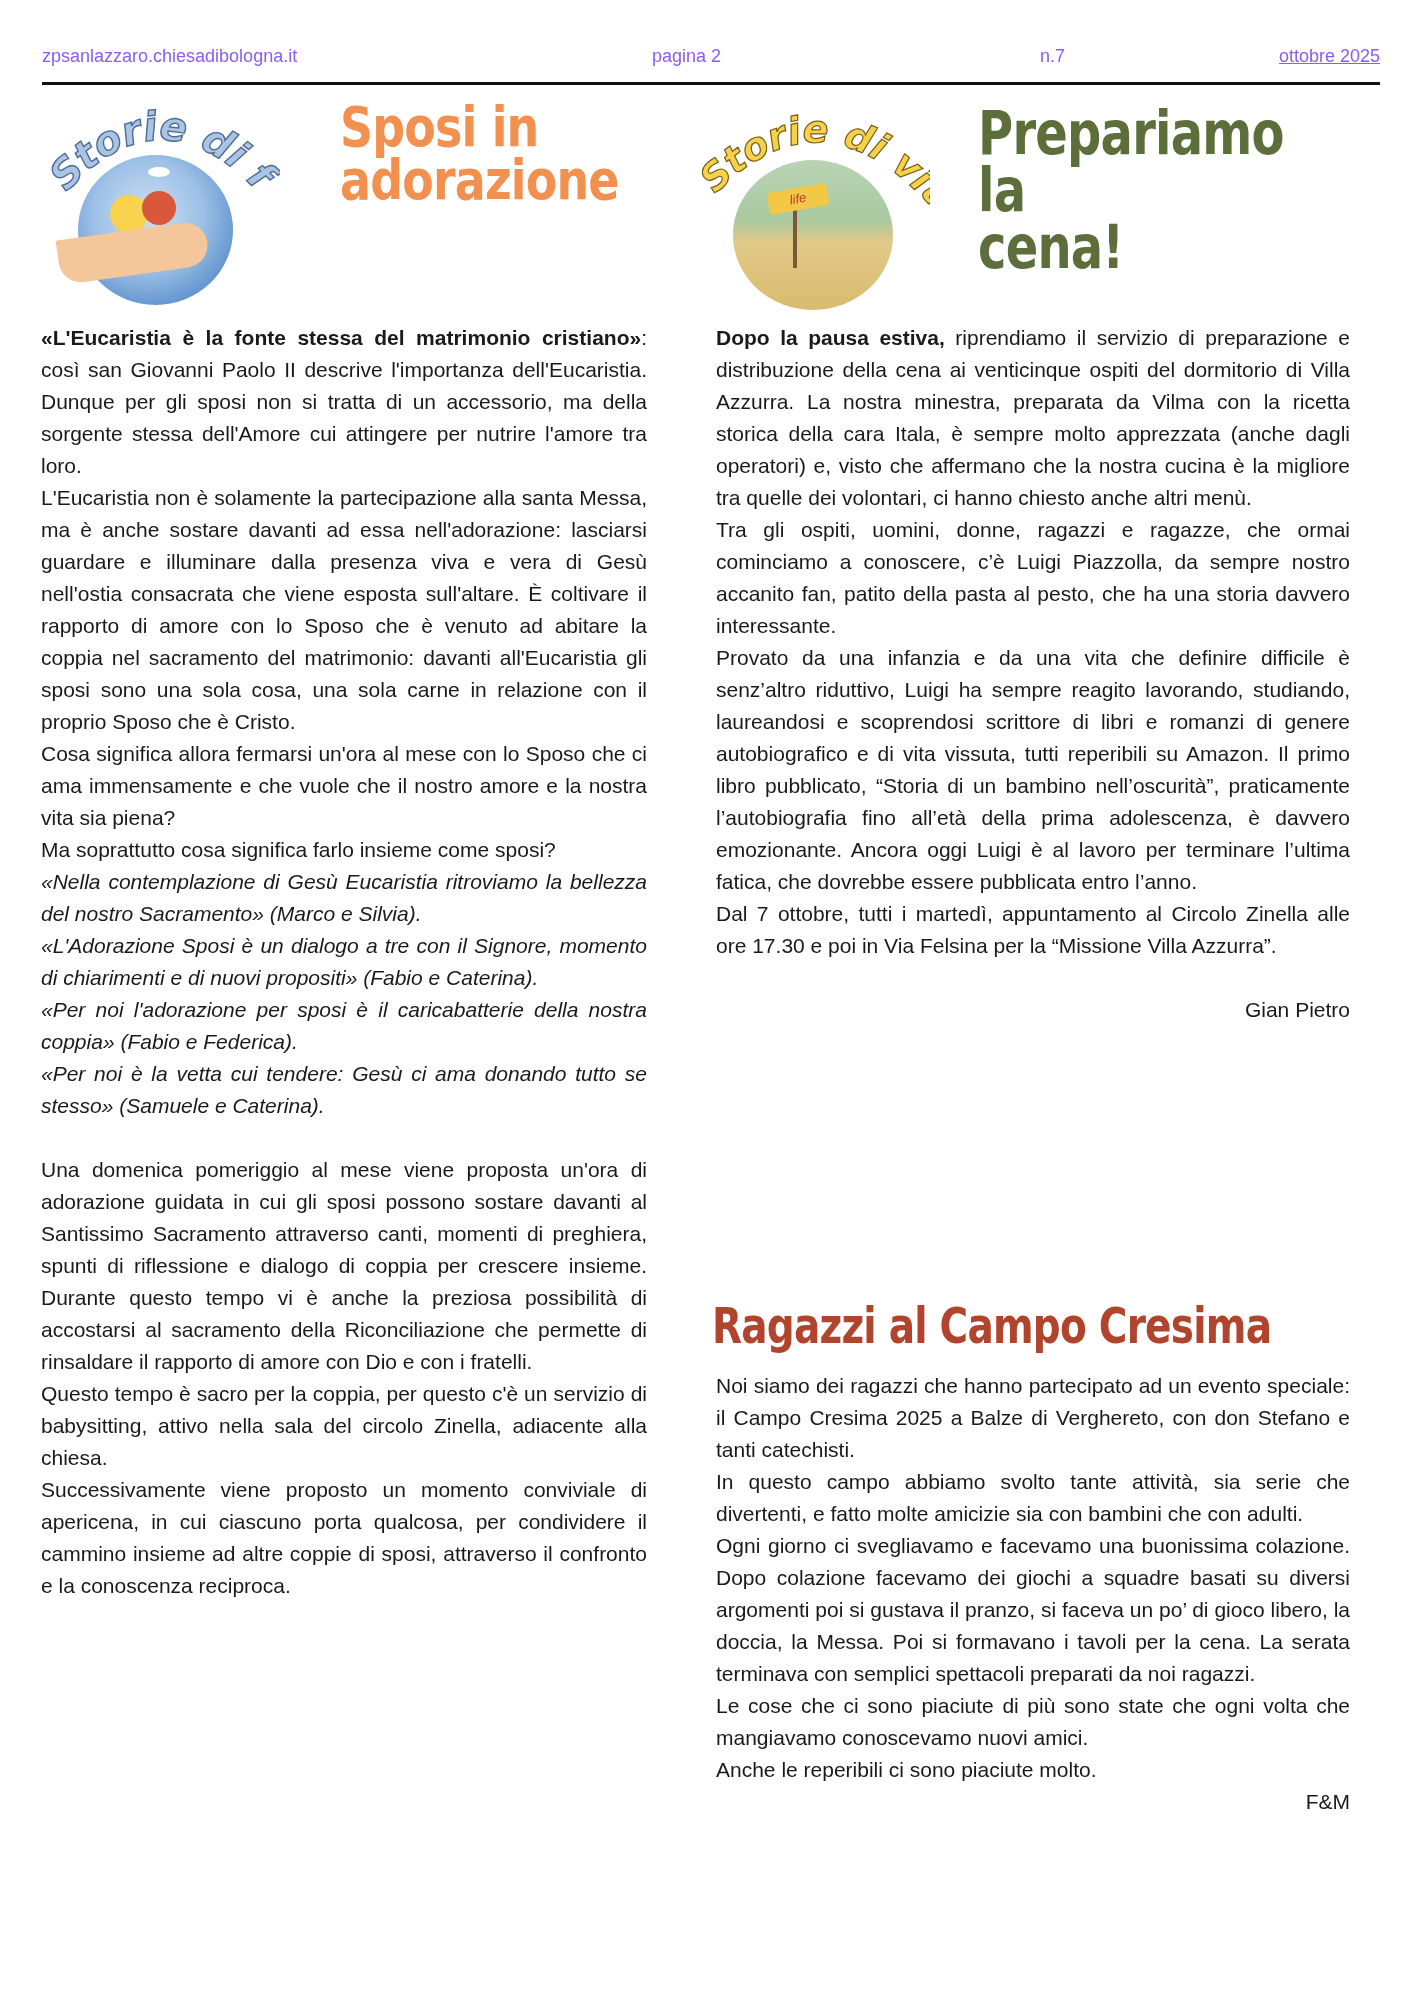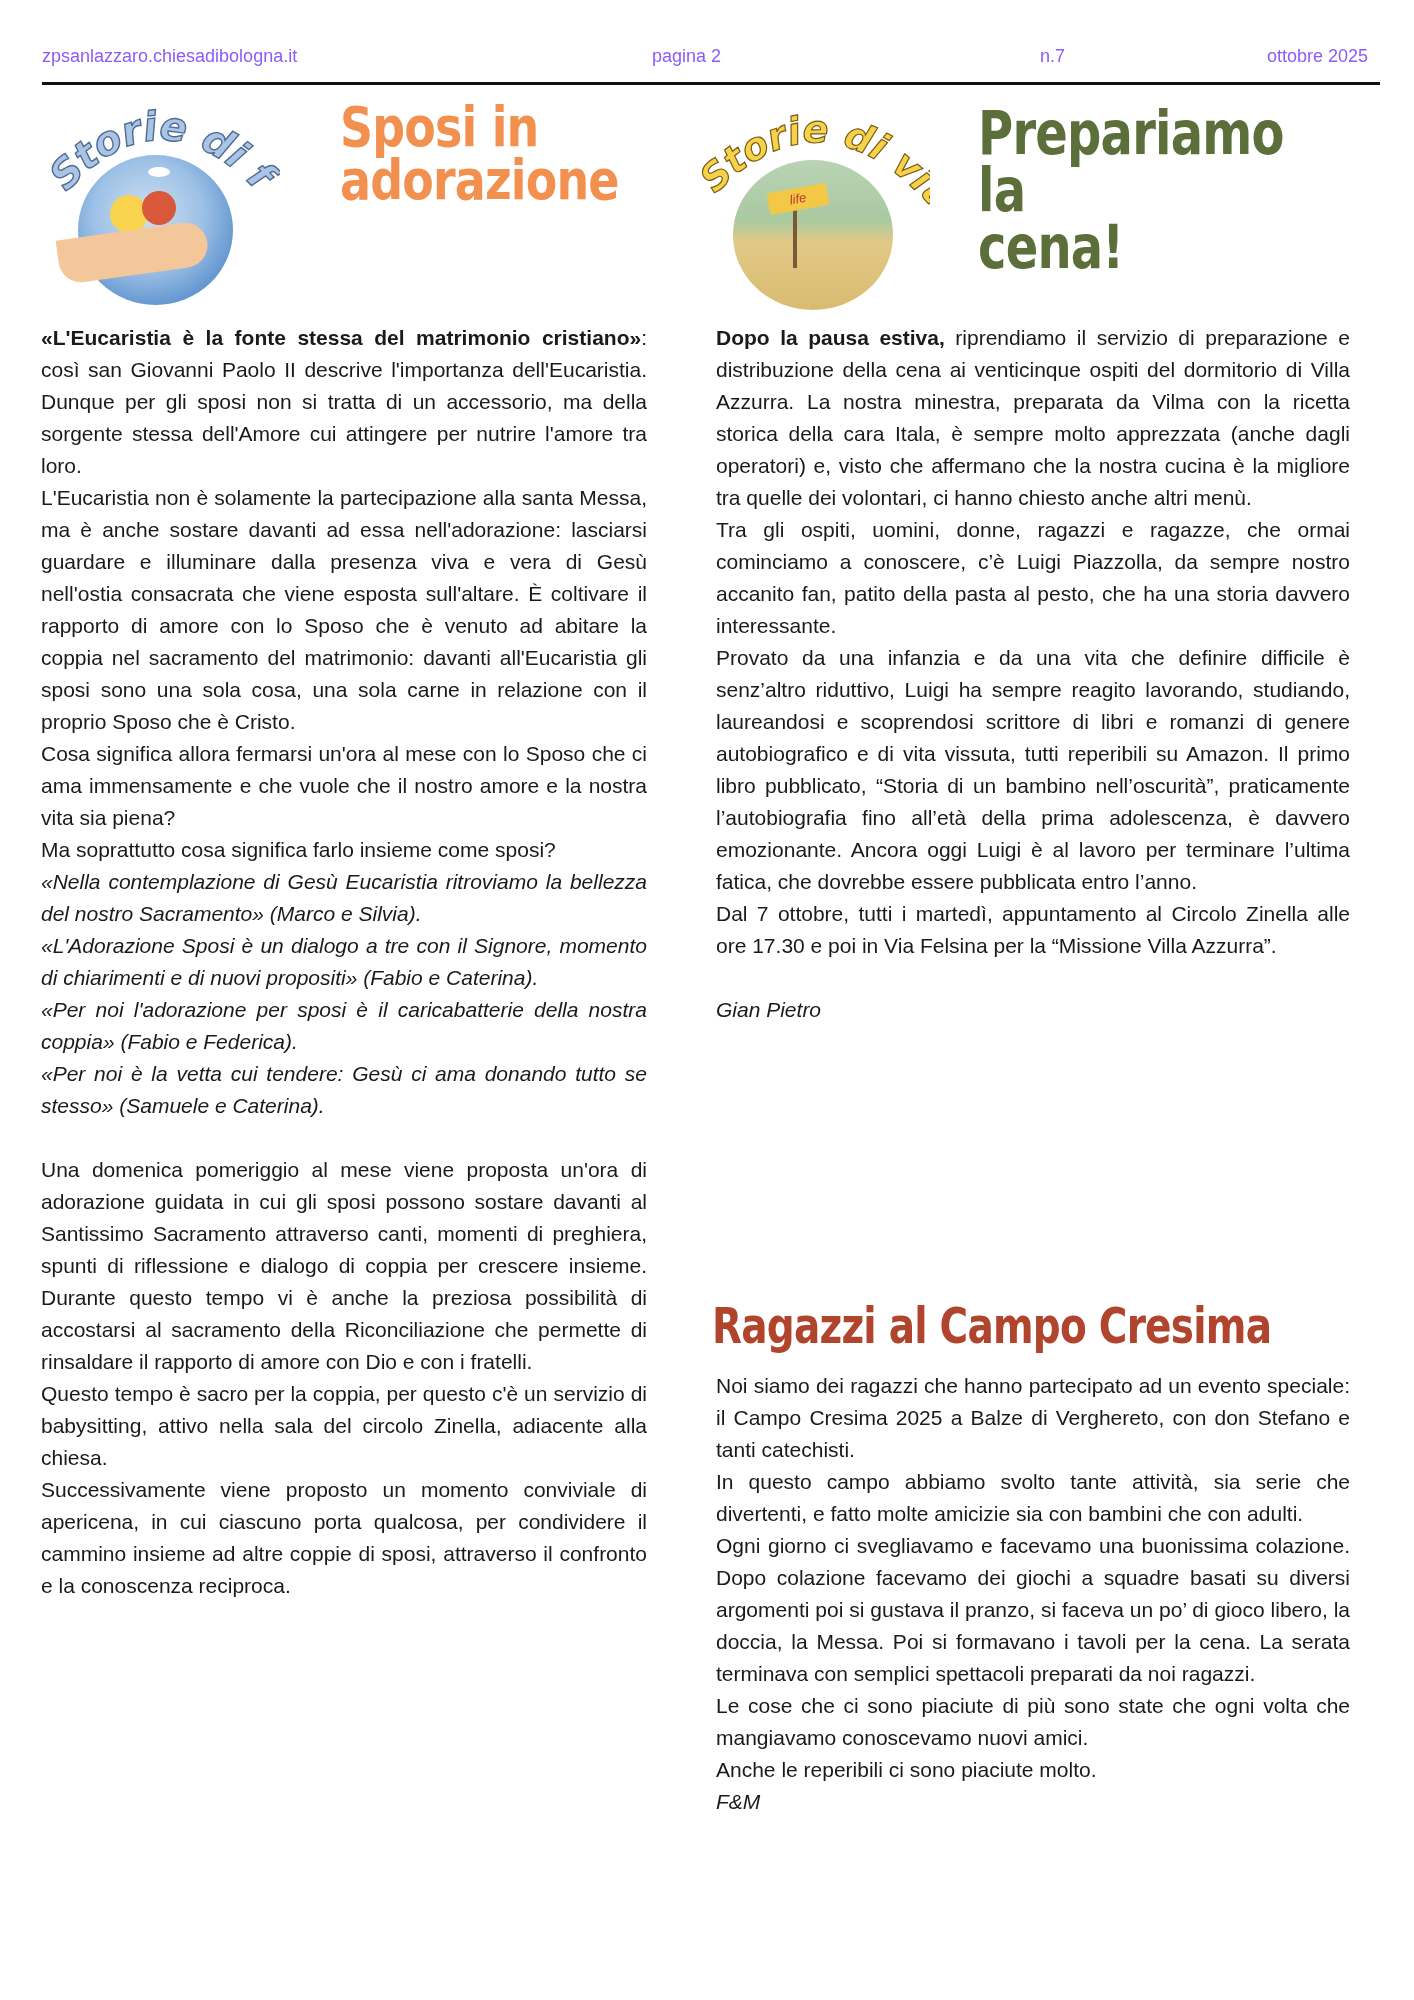--- a/index.html
+++ b/index.html
@@ -4,31 +4,31 @@
 <style>
   html, body { margin: 0; padding: 0; background: #ffffff; }
   body { width: 1414px; height: 2000px; position: relative; overflow: hidden;
          font-family: "Liberation Sans", "DejaVu Sans", sans-serif; color: #1a1a1a; }
   .header { position: absolute; left: 42px; top: 46px; width: 1338px; height: 22px;
             font-size: 18px; color: #8b5cf6; }
   .header span { position: absolute; top: 0; white-space: nowrap; }
   .h-site { left: 0; }
   .h-page { left: 610px; }
   .h-num { left: 998px; }
-  .h-date { right: 12px; }
+  .h-date { right: 0; text-decoration: underline; }
   .header-rule { position: absolute; left: 42px; top: 82px; width: 1338px; height: 3px; background: #111; }
 
   .col { position: absolute; top: 322px; width: 606px; font-size: 21px; line-height: 32px; text-align: justify; }
   .col-left { left: 41px; }
   .col-right { left: 716px; width: 634px; }
   .col p { margin: 0; hyphens: auto; }
   .col .gap { height: 32px; }
   .italic { font-style: italic; }
   .bold { font-weight: bold; }
-  .sig { font-style: italic; }
+  .sig { text-align: right; }
 
   .logo { position: absolute; border-radius: 50%; overflow: visible; }
   .logo-fede { left: 78px; top: 155px; width: 155px; height: 150px;
      background: radial-gradient(circle at 45% 40%, #cfe0f2 0%, #9cc0e6 45%, #4e86c6 85%, #3a72b8 100%); border-radius: 50%; }
   .logo-fede .hand { position: absolute; left: -20px; top: 75px; width: 150px; height: 45px; background: #f3c79a; border-radius: 0 60px 60px 60px; transform: rotate(-8deg); }
   .logo-fede .kid1 { position: absolute; left: 32px; top: 40px; width: 38px; height: 38px; border-radius: 50%; background: #f9d34d; }
   .logo-fede .kid2 { position: absolute; left: 64px; top: 36px; width: 34px; height: 34px; border-radius: 50%; background: #d9573a; }
   .logo-fede .dove { position: absolute; left: 70px; top: 12px; width: 22px; height: 10px; border-radius: 50%; background: #fff; }
   .logo-vita { left: 733px; top: 160px; width: 160px; height: 150px;
      background: linear-gradient(180deg, #b9d3b4 0%, #a9c9a0 40%, #e2c987 55%, #d8bb70 100%); border-radius: 50%; }

